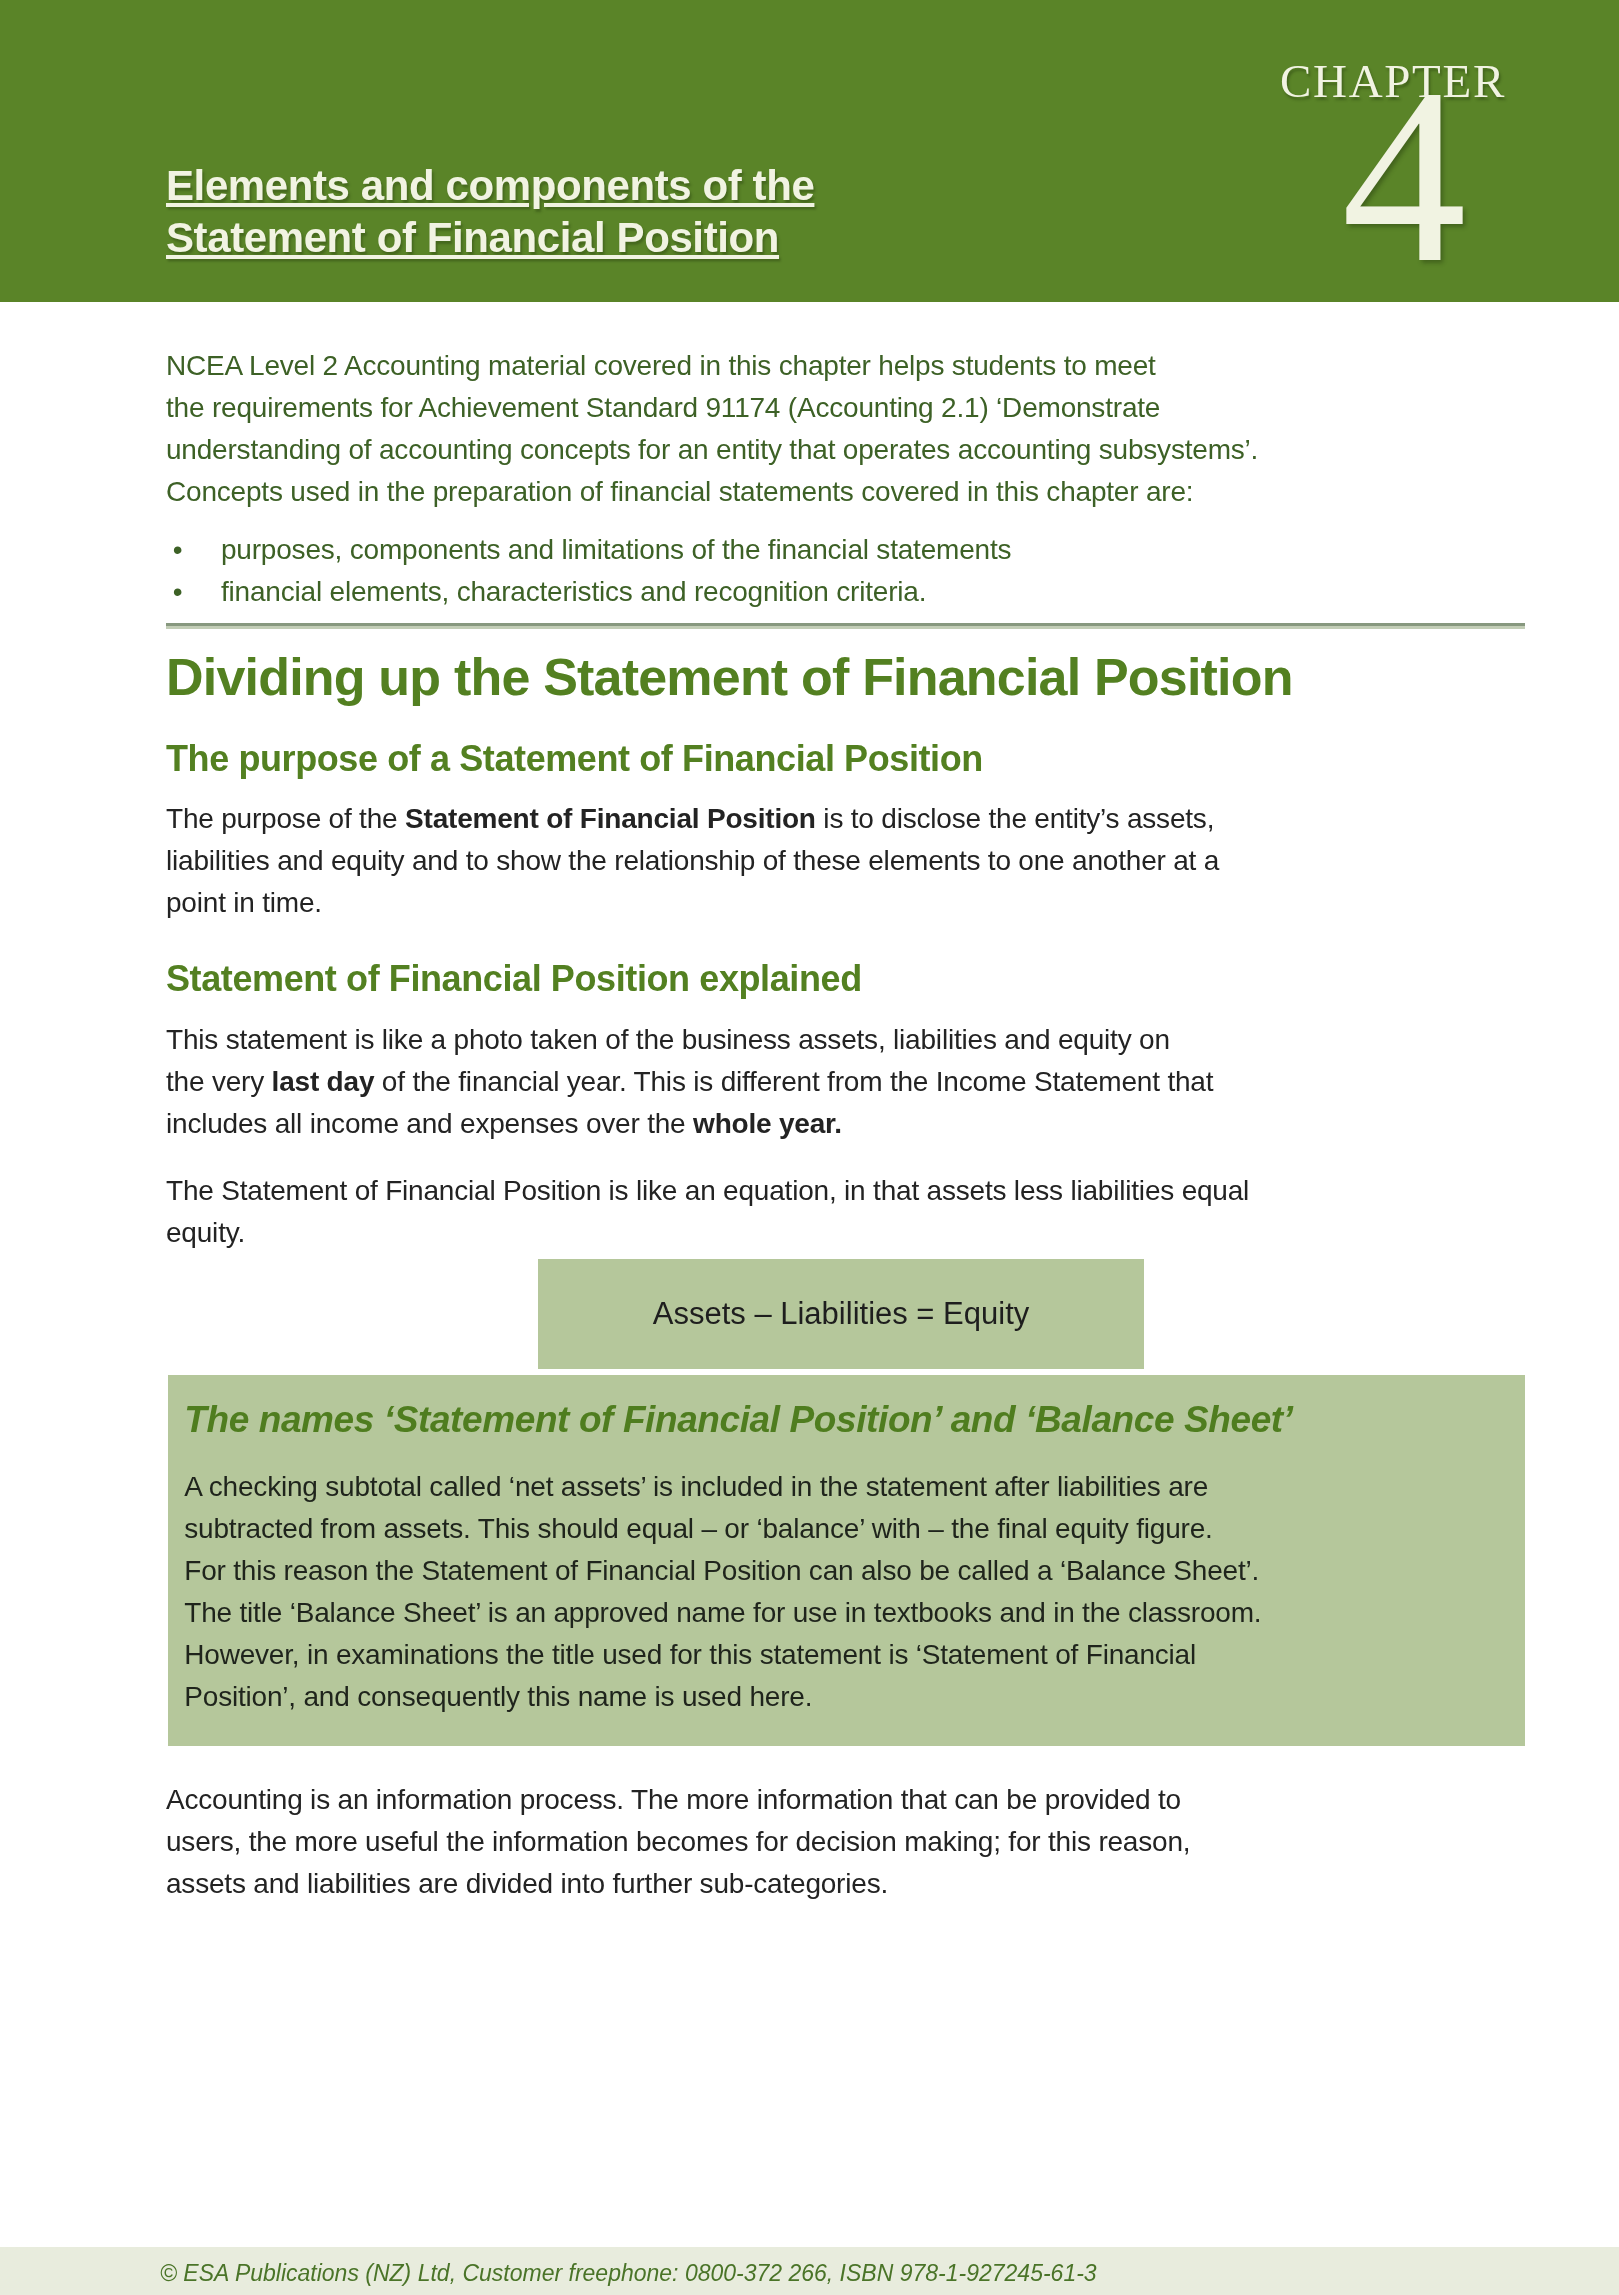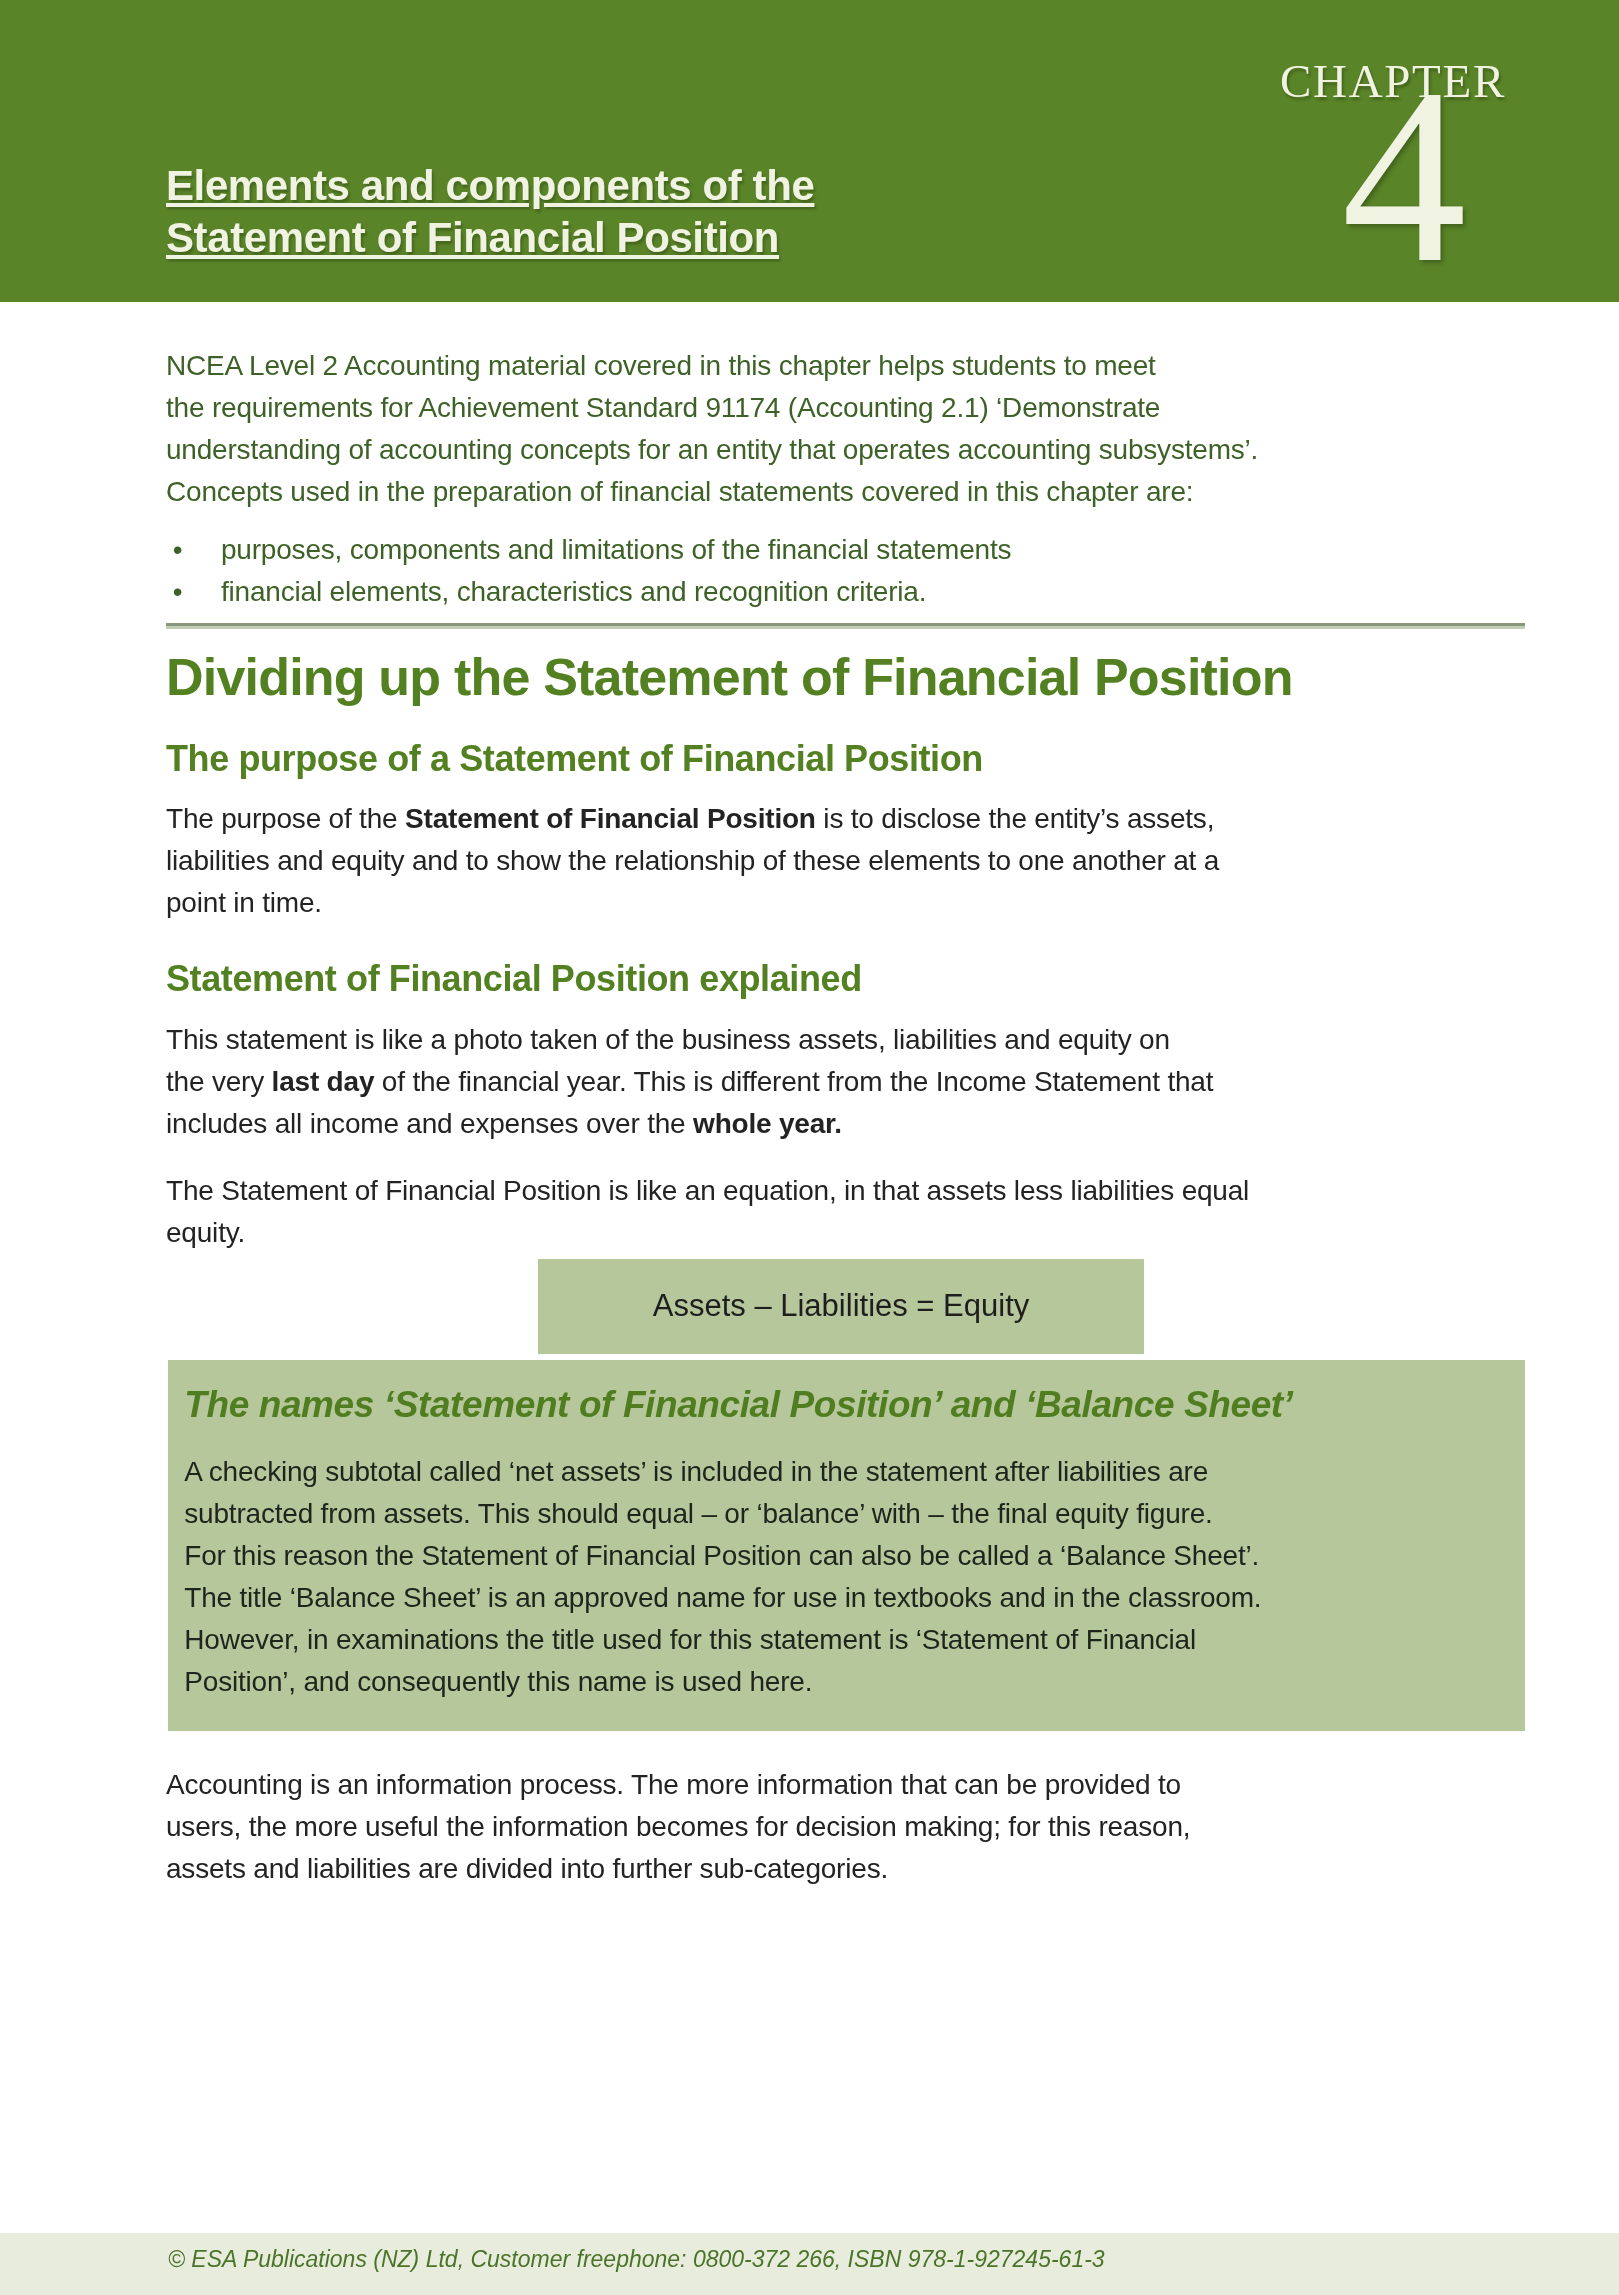--- a/index.html
+++ b/index.html
@@ -31,33 +31,33 @@
   .bullets li{position:relative;padding-left:55px;}
   .bullets li::before{content:"\2022";position:absolute;left:6.7px;}
   .rule{height:5.8px;margin-top:10px;background:linear-gradient(to bottom,#87987f 0 55%,#c2cdb6 55% 100%);}
   .h-main{margin:18.3px 0 0;font-size:52px;line-height:60px;font-weight:bold;color:var(--heading_green,#538021);letter-spacing:-0.8px;}
   .h-sub{margin:30px 0 0;font-size:36px;line-height:43px;font-weight:bold;color:var(--heading_green,#538021);letter-spacing:-0.4px;}
   .h-sub2{margin:33px 0 0;font-size:36px;line-height:43px;font-weight:bold;color:var(--heading_green,#538021);letter-spacing:-0.4px;}
   .body-p{margin:18.3px 0 0;font-size:28px;line-height:42px;letter-spacing:-0.2px;}
   .body-p2{margin:25px 0 0;font-size:28px;line-height:42px;letter-spacing:-0.2px;}
   .b{font-weight:bold;}
   .equation-box{
-    margin:5px 0 0 372px;width:606px;height:95px;background:var(--box_sage,#b5c79b);
+    margin:5px 0 0 372px;width:606px;height:110px;background:var(--box_sage,#b5c79b);
     display:flex;align-items:center;justify-content:center;font-size:31px;color:#1e1e1e;
   }
   .tip-box{margin:6.7px 0 0 1.7px;background:var(--box_sage,#b5c79b);padding:21.6px 46px 28px 16.6px;}
   .tip-heading{
     margin:0;font-size:37px;line-height:45px;font-style:italic;font-weight:bold;
     color:var(--tip_heading_green,#4f7d1f);letter-spacing:-0.4px;
   }
   .tip-body{margin:24px 0 0;font-size:28px;line-height:42px;letter-spacing:-0.2px;color:#1f241c;}
   .closing-1{margin-top:35px;}
   .closing-2{margin-top:33px;}
   
-  .footer-band{position:absolute;left:0;right:0;bottom:0;height:62px;background:var(--footer_bg,#e8ecdd);padding-left:8px;}
+  .footer-band{position:absolute;left:0;right:0;bottom:0;height:48px;background:var(--footer_bg,#e8ecdd);}
   .footer-text{margin:0;padding:12.5px 0 0 160px;font-size:23px;font-style:italic;color:var(--footer_green,#4a7428);}
 </style>
 </head>
 <body>
 
 <div class="page">
 
   <header class="band">
     <div class="chapter-label">CHAPTER</div>
     <div class="chapter-number">4</div>

